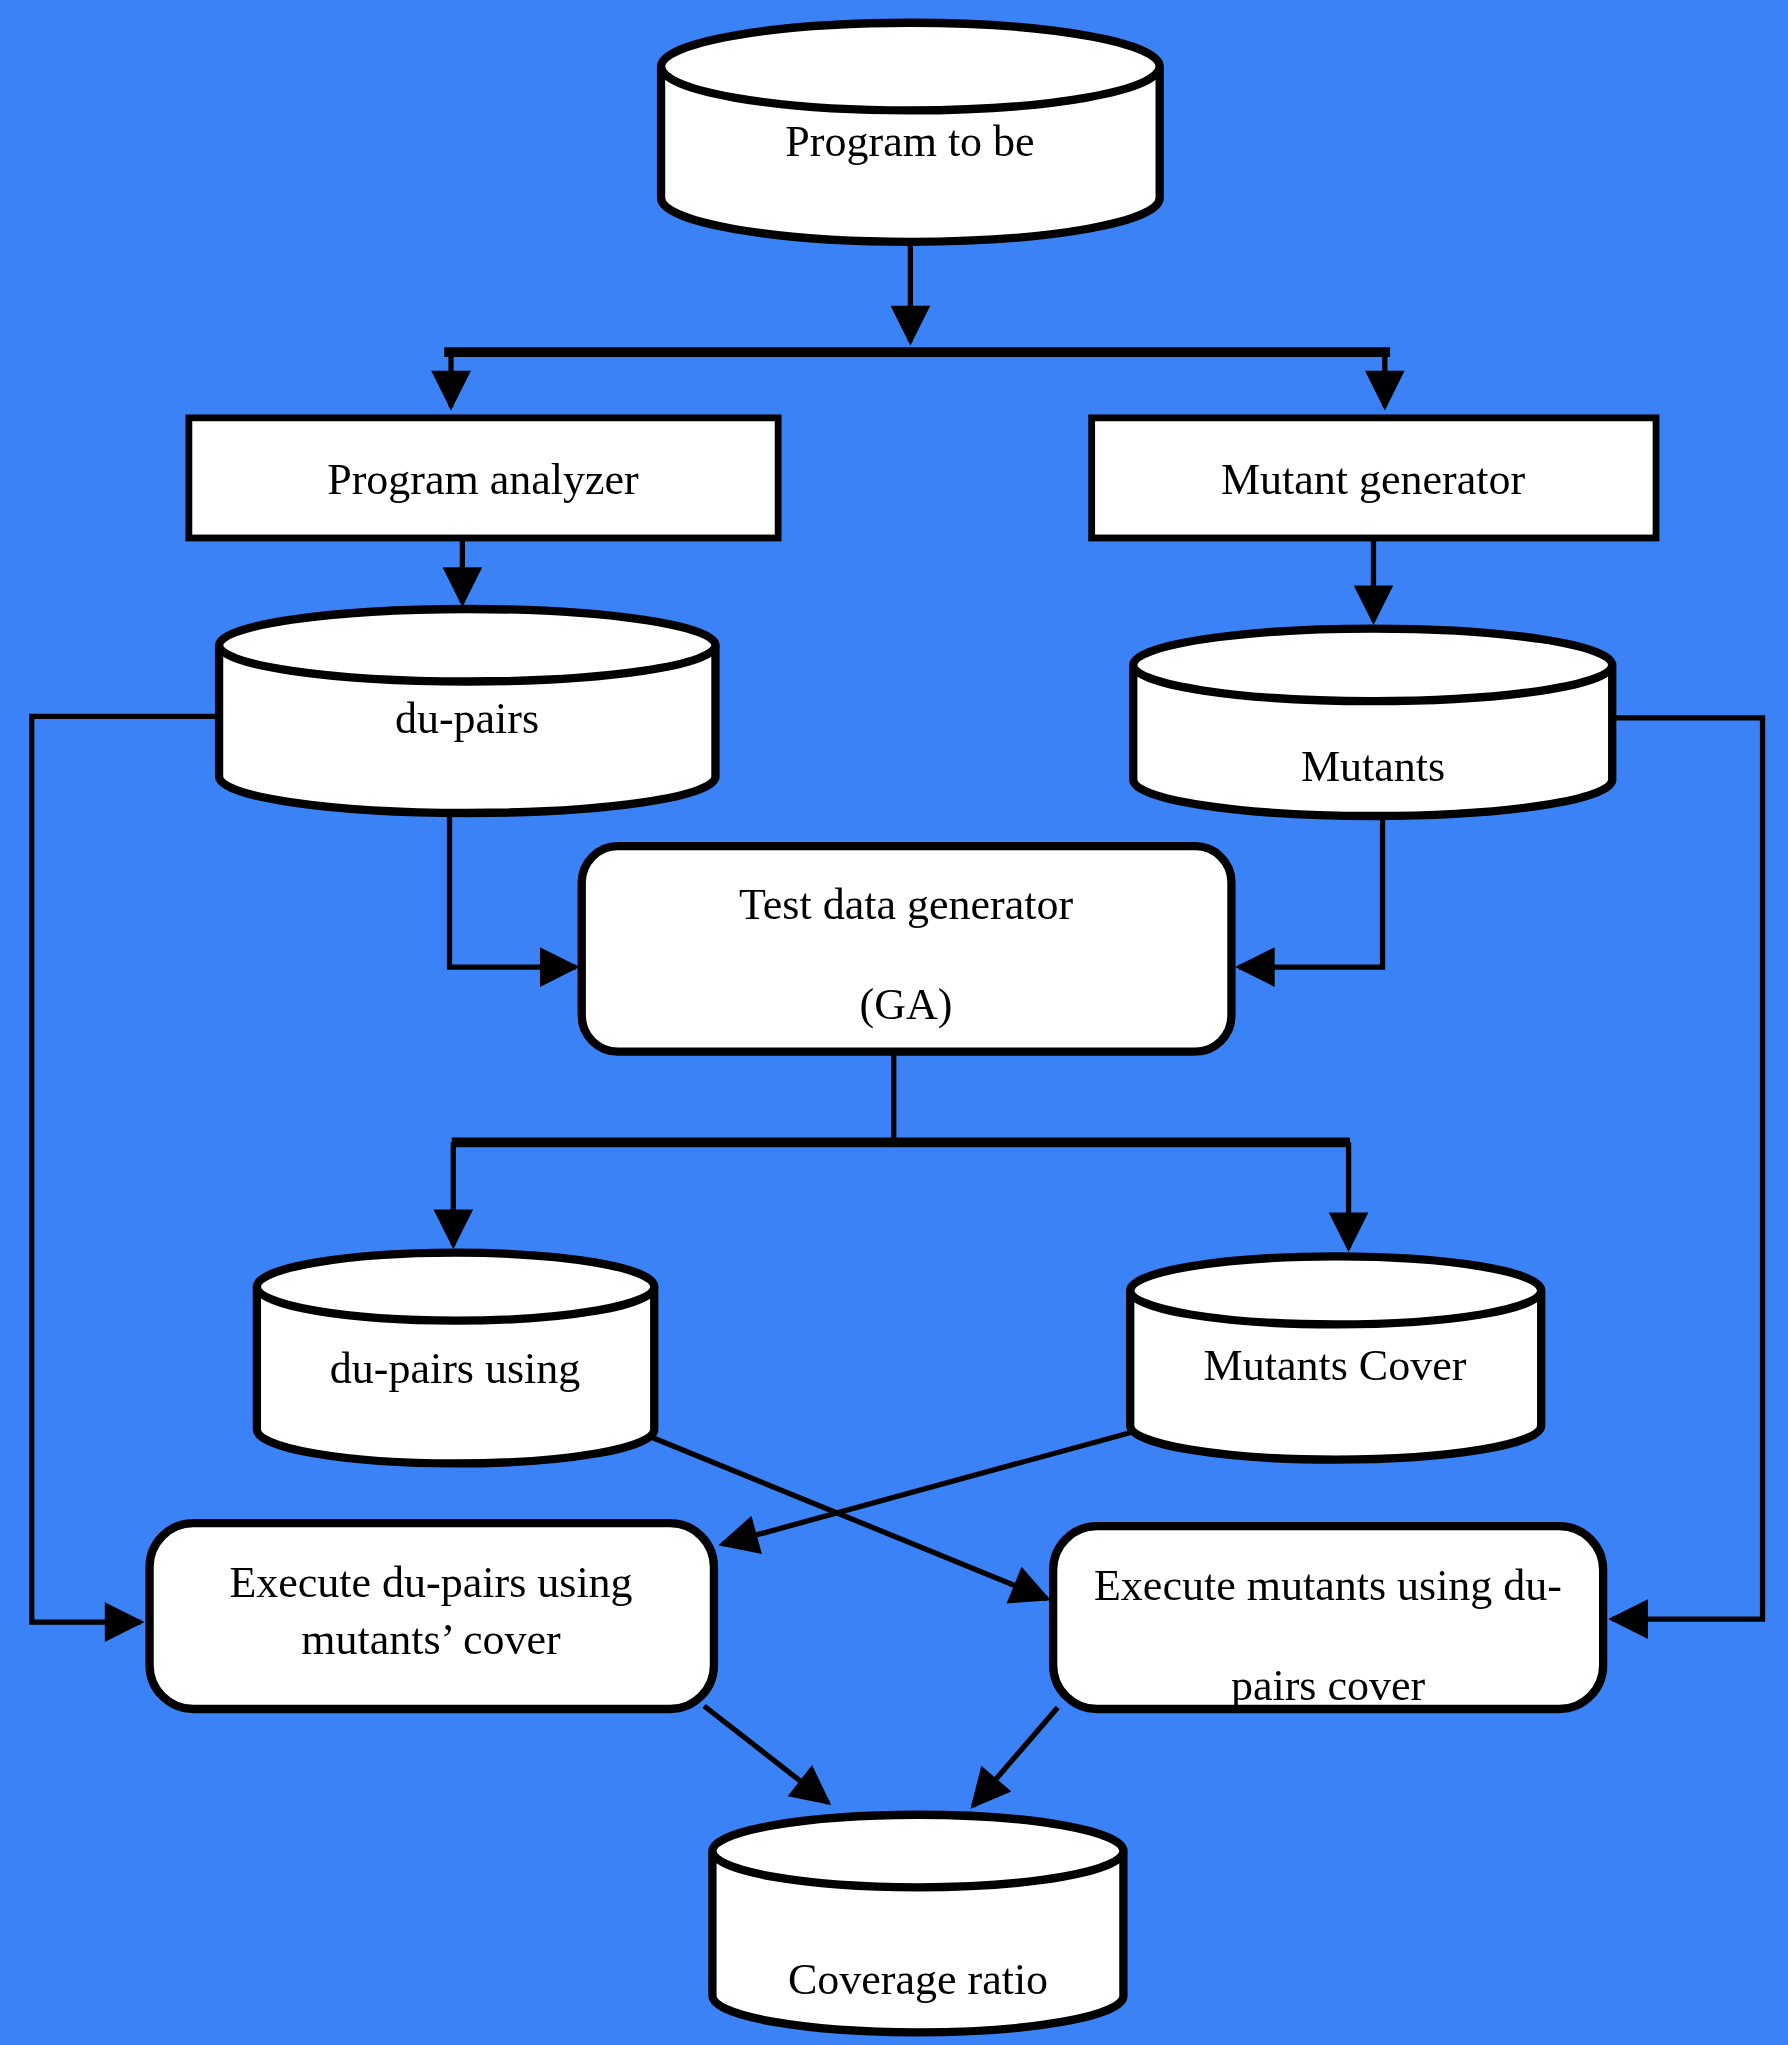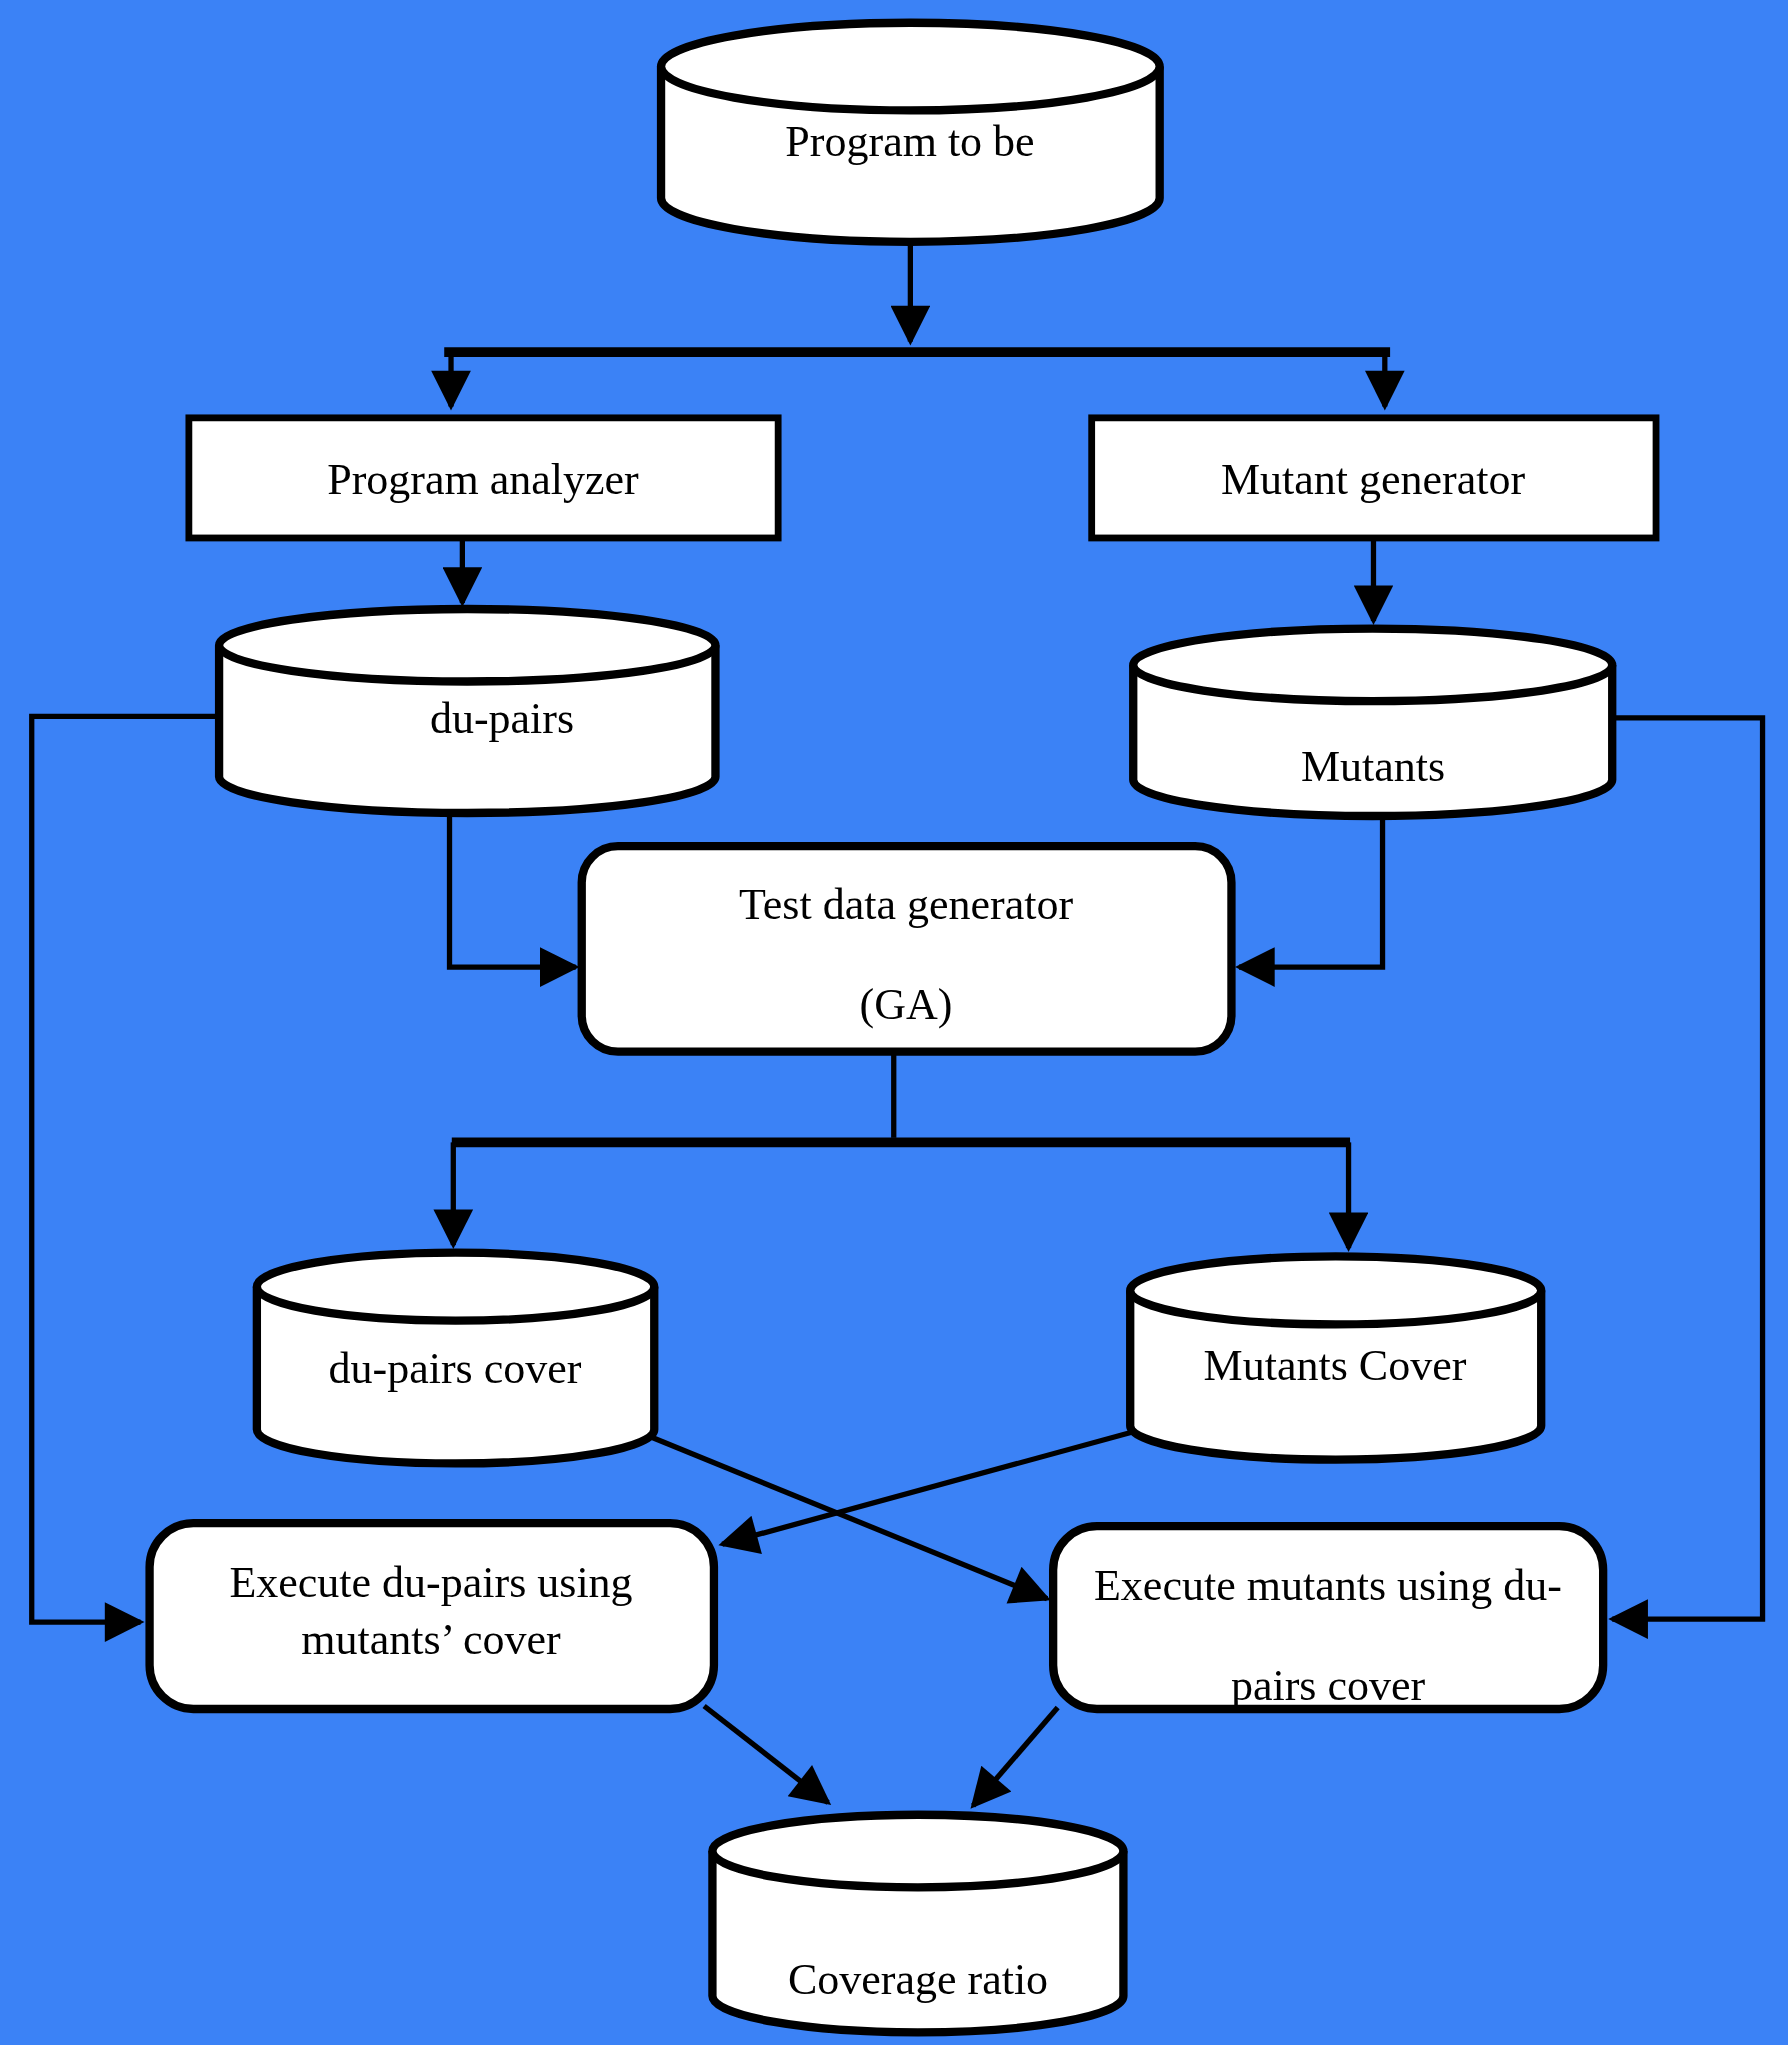--- a/index.html
+++ b/index.html
@@ -113,28 +113,28 @@
       <ellipse cx="1215" cy="2450" rx="272" ry="48"></ellipse>
     </g>
   </svg>
 
   <div class="lbl" style="left:910px; top:142px;">Program to be</div>
 
   <div class="lbl" style="left:1373px; top:480px;">Mutant generator</div>
 
   <div class="lbl" style="left:483px; top:480px;">Program analyzer</div>
 
-  <div class="lbl" style="left:467px; top:719px;margin-left:35px;">du-pairs</div>
+  <div class="lbl" style="left:467px; top:719px;">du-pairs</div>
 
   <div class="lbl" style="left:1373px; top:727px;margin-top:40px;">Mutants</div>
 
   <div class="lbl" style="left:906px; top:905px;">Test data generator</div>
   <div class="lbl" style="left:906px; top:1005px;">(GA)</div>
 
-  <div class="lbl" style="left:455px; top:1369px;">du-pairs cover</div>
+  <div class="lbl" style="left:455px; top:1369px;">du-pairs using</div>
 
   <div class="lbl" style="left:1335px; top:1366px;">Mutants Cover</div>
 
   <div class="lbl" style="left:431px; top:1583px;text-align:right;">Execute du-pairs using</div>
   <div class="lbl" style="left:431px; top:1640px;">mutants’ cover</div>
 
   <div class="lbl" style="left:1328px; top:1586px;">Execute mutants using du-</div>
   <div class="lbl" style="left:1328px; top:1686px;">pairs cover</div>
 
   <div class="lbl" style="left:918px; top:1980px;">Coverage ratio</div>

